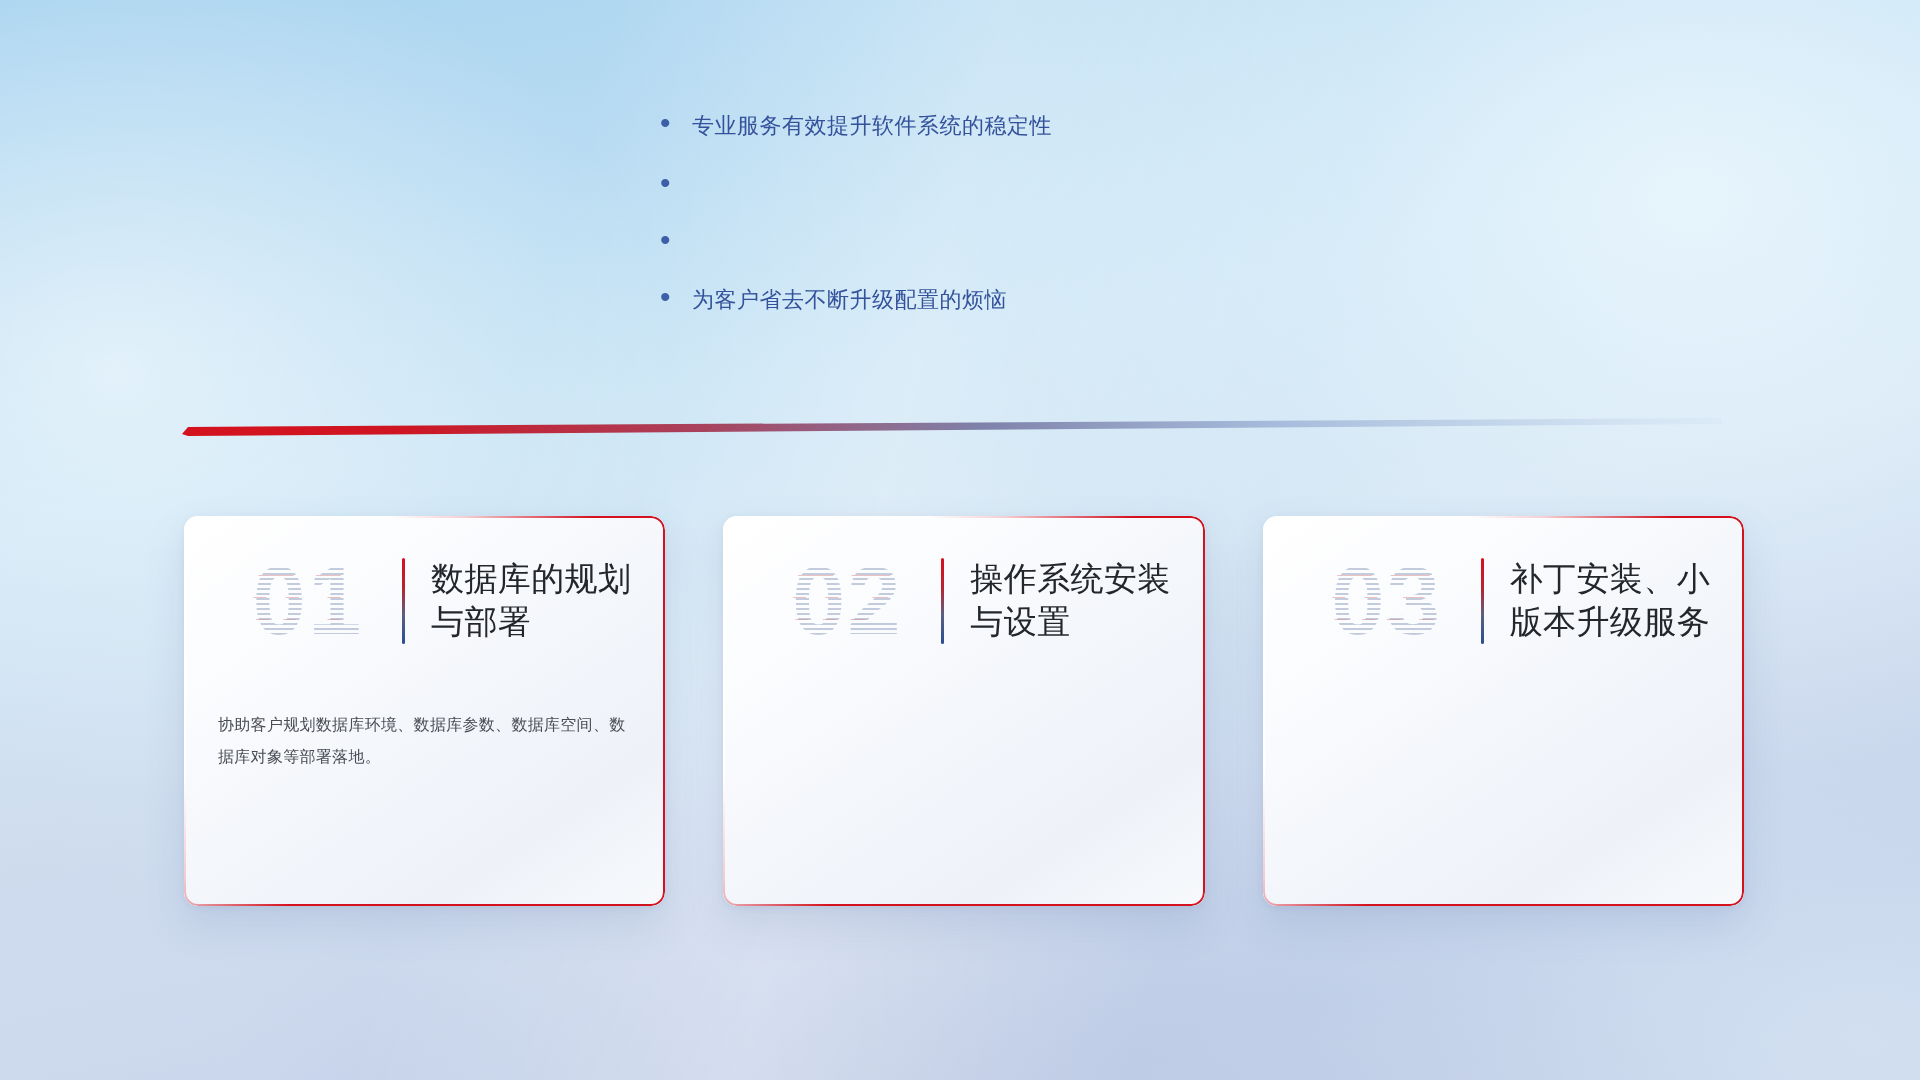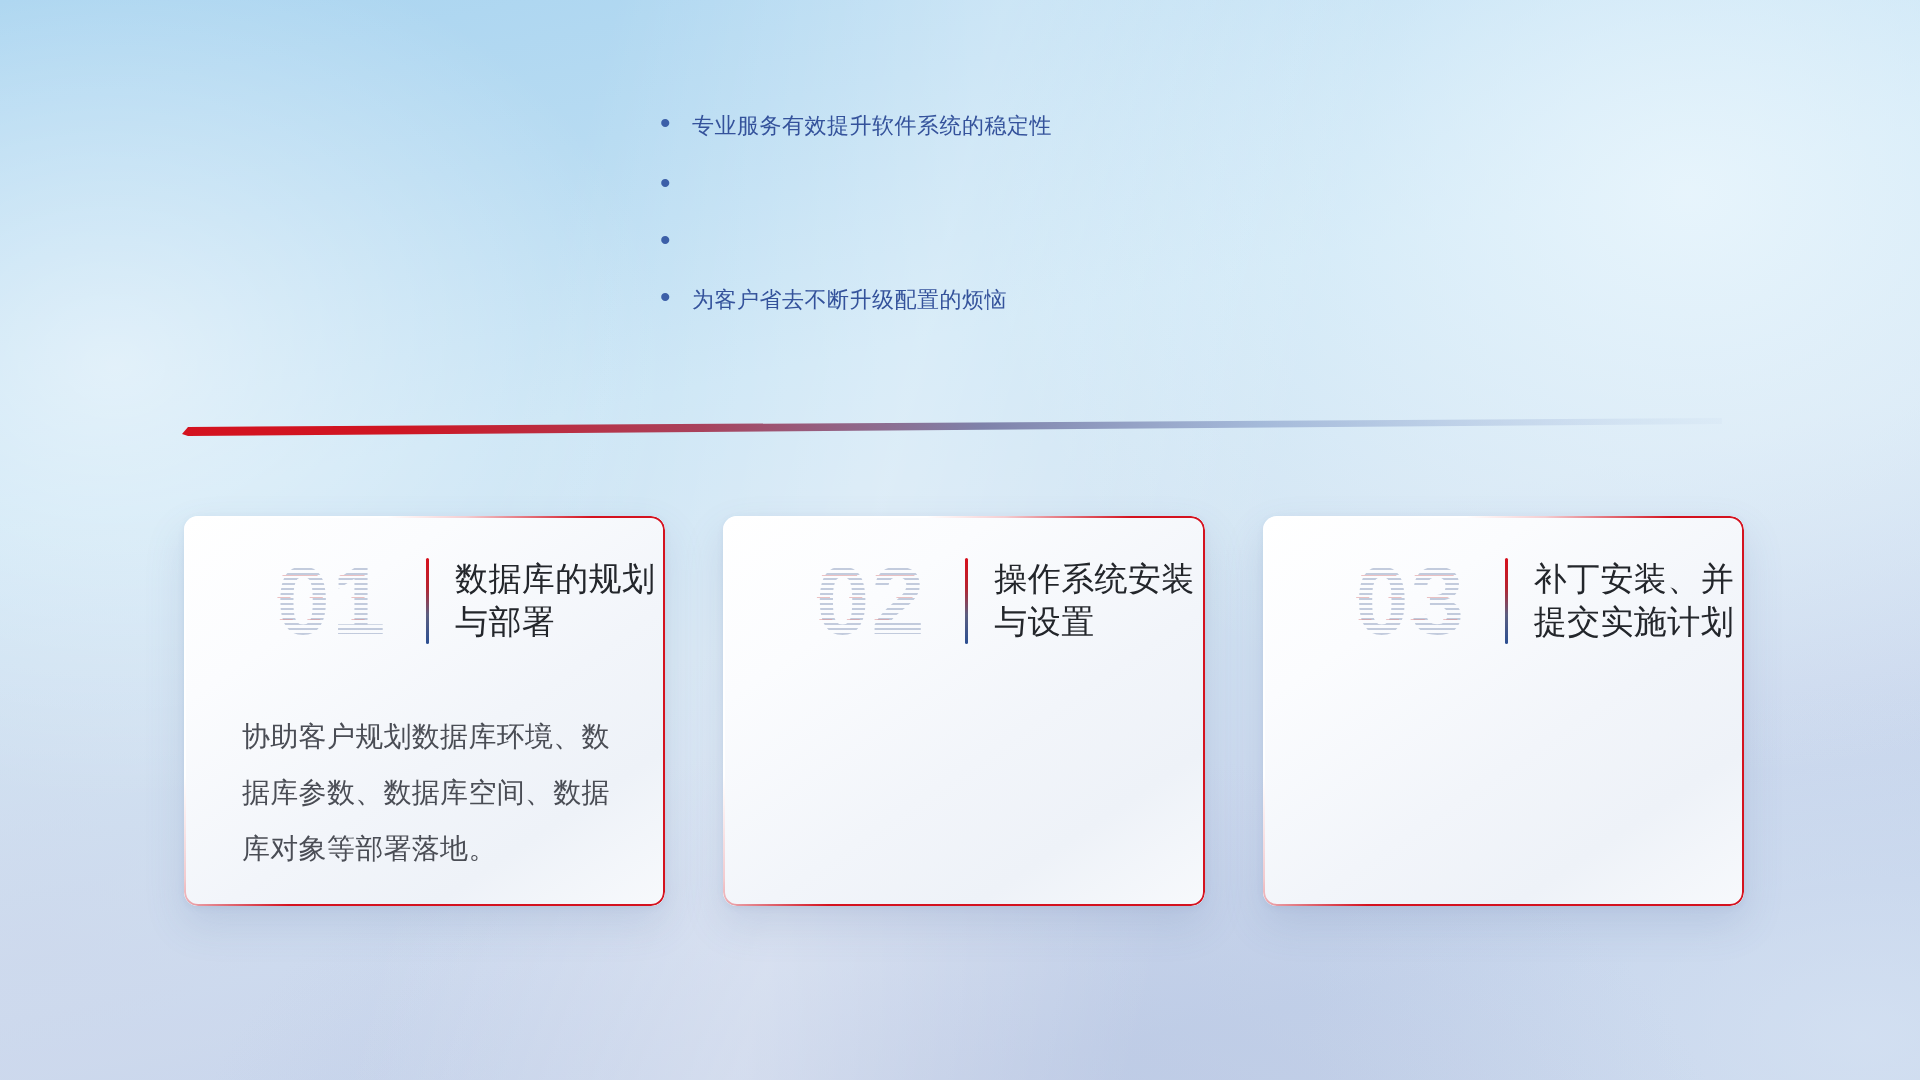--- a/index.html
+++ b/index.html
@@ -85,21 +85,20 @@
     z-index: 4;
   }
   .card {
     position: relative;
     width: 492px;
     height: 390px;
     border-radius: 14px;
     background: linear-gradient(146deg, #ffffff 0%, #fbfcfe 26%, #f2f5fa 58%, #eef2f8 78%, #f7f9fc 100%);
     box-shadow: 0 18px 40px rgba(90,115,160,0.16), 0 2px 6px rgba(90,115,160,0.10);
     overflow: hidden;
-    padding-left: 24px;
   }
   
   .card .accent {
     position: absolute;
     inset: 0;
     border-radius: 14px;
     border: 2px solid #d4121f;
     -webkit-mask-image: linear-gradient(128deg, rgba(0,0,0,0) 26%, rgba(0,0,0,0.20) 36%, rgba(0,0,0,1) 52%);
     mask-image: linear-gradient(128deg, rgba(0,0,0,0) 26%, rgba(0,0,0,0.20) 36%, rgba(0,0,0,1) 52%);
     pointer-events: none;
@@ -178,21 +177,21 @@
     max-width: 232px;
   }
 
   .card-sep {
     height: 1px;
     margin: 0 2px;
     background: transparent;
   }
   .card-body {
     padding: 22px 36px 0 34px;
-    font-size: 28px;
+    font-size: 16px;
     line-height: 2.0;
     color: #4a4d55;
     letter-spacing: 0.3px;
   }
 </style>
 </head>
 <body>
 
 <div id="slide">
 
@@ -254,19 +253,19 @@
       </div>
       <div class="card-sep"></div>
     </div>
 
     <div class="card">
       <div class="edge-light"></div>
       <div class="accent"></div>
       <div class="card-head">
         <div class="card-num" data-ghost="03">03</div>
         <div class="num-rule"></div>
-        <div class="card-title">补丁安装、并提交实施计划</div>
+        <div class="card-title">补丁安装、小版本升级服务</div>
       </div>
       <div class="card-sep"></div>
     </div>
 
   </div>
 </div>
 
 </body></html>

